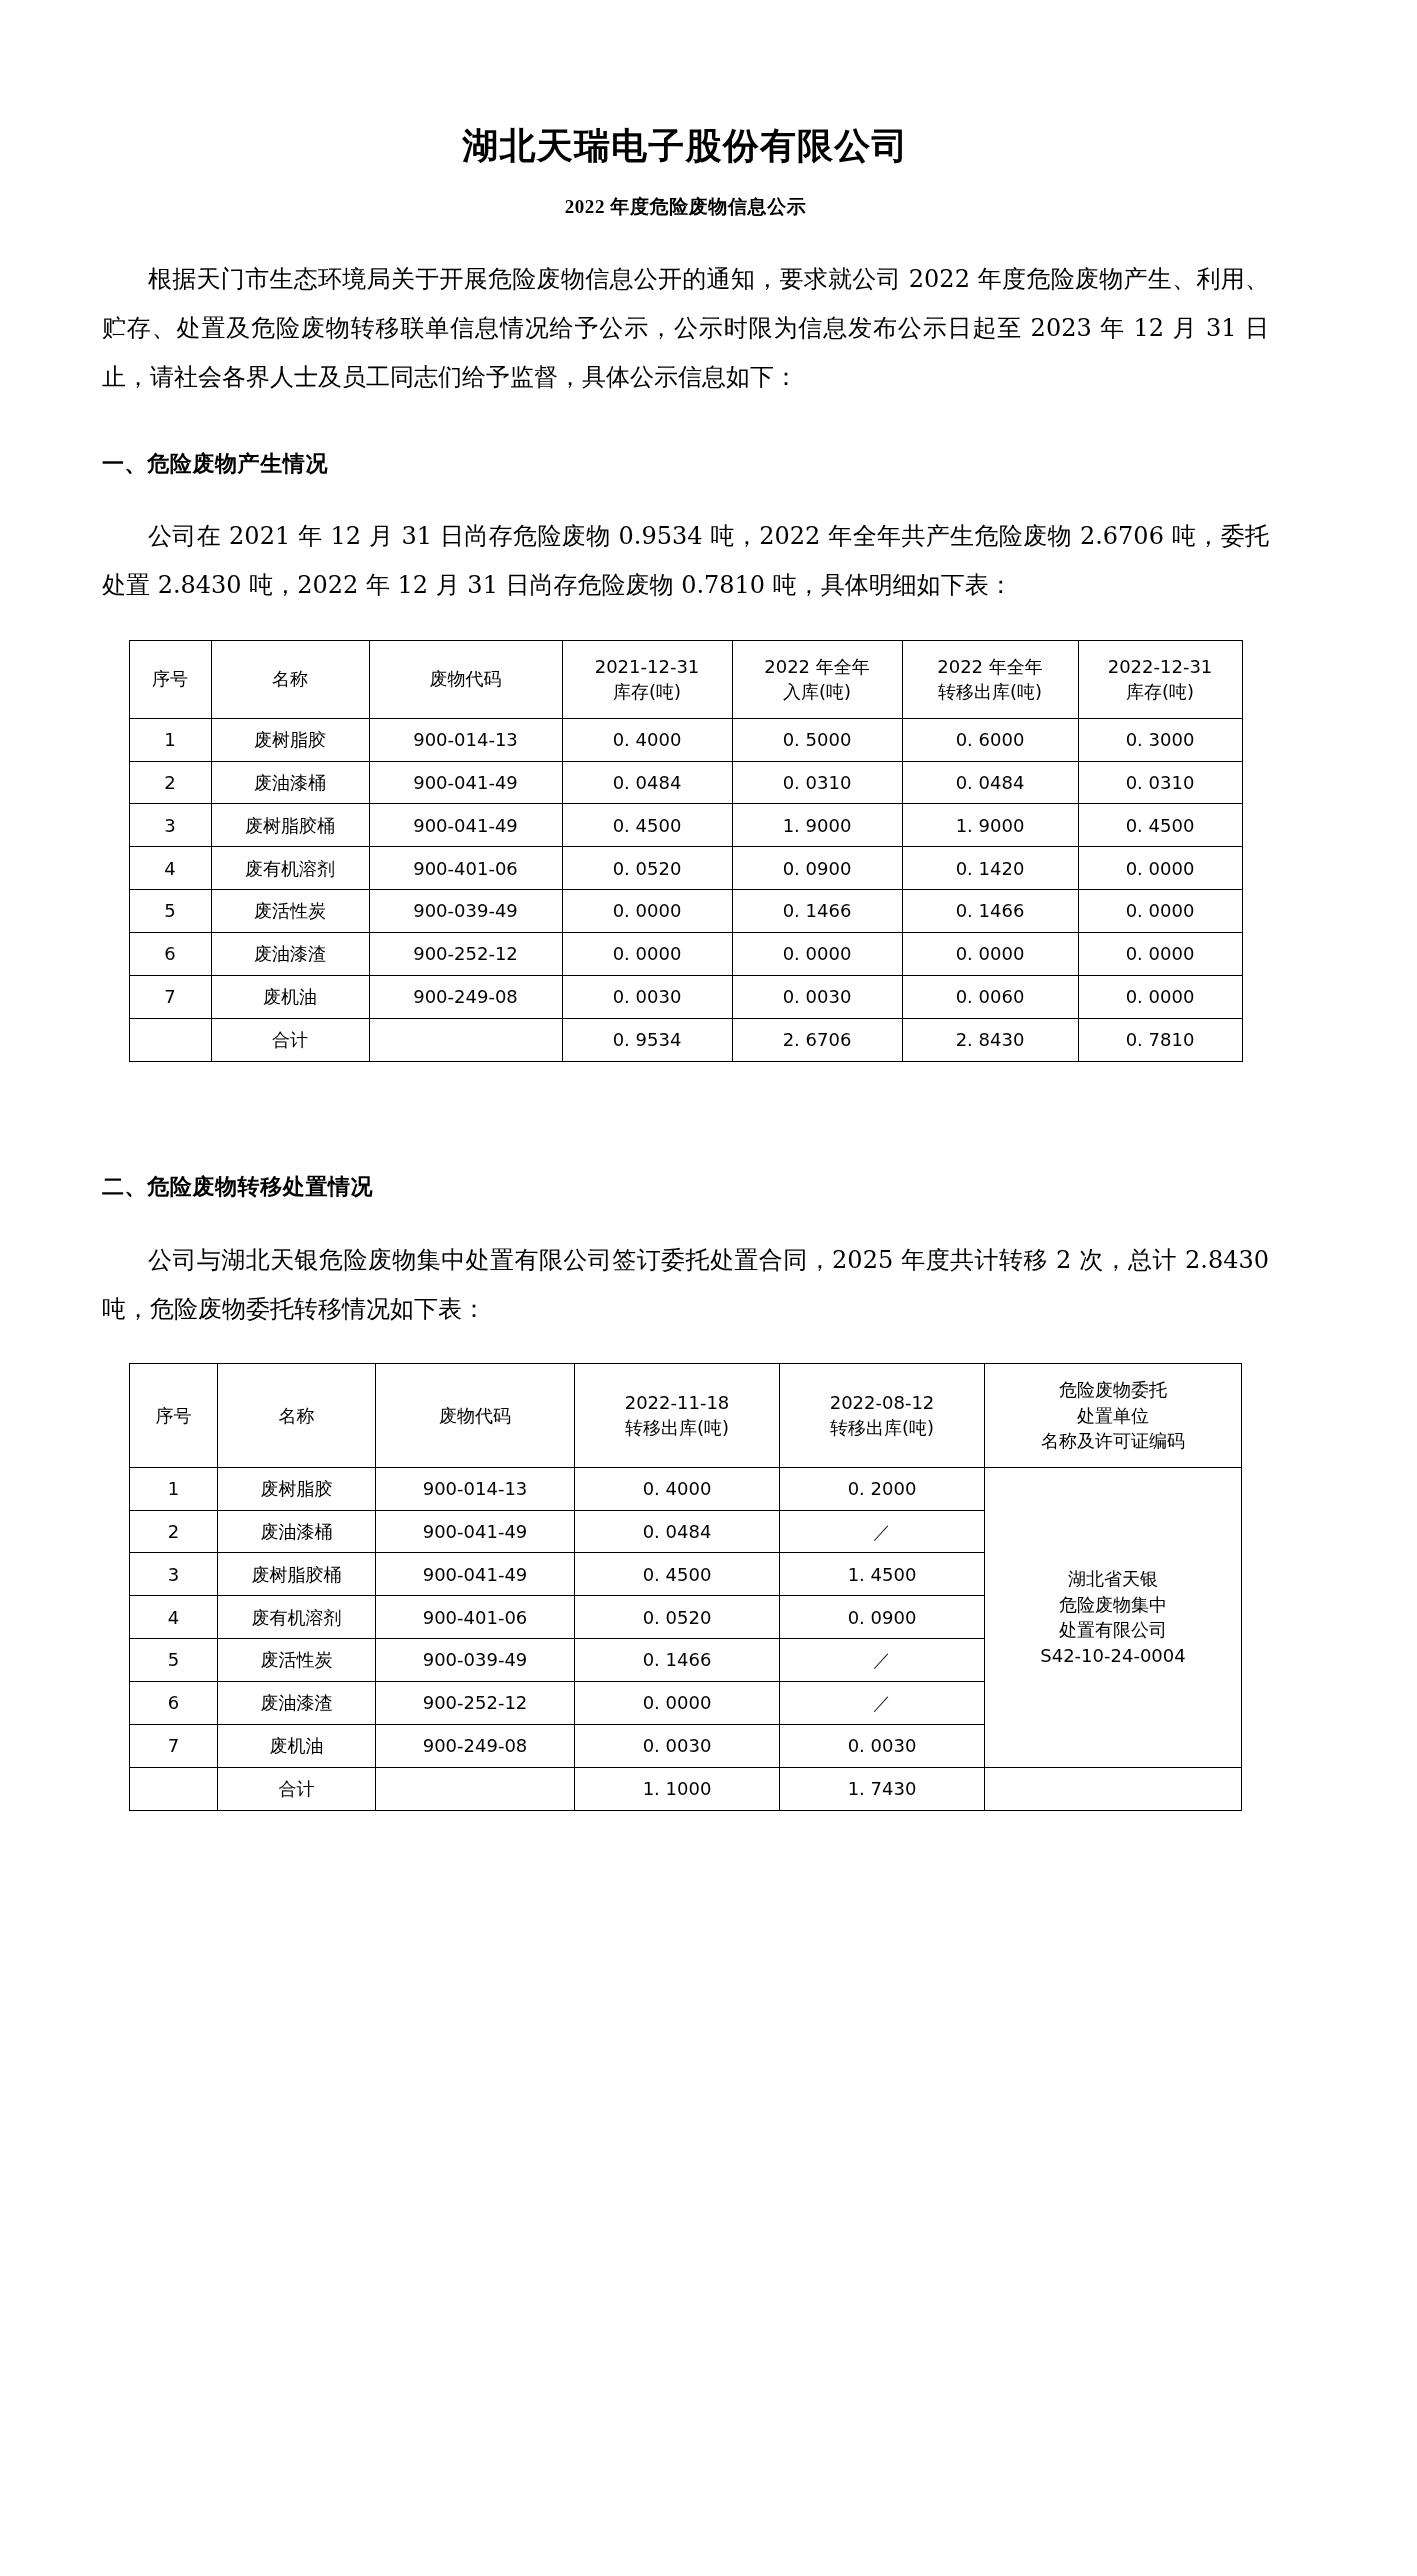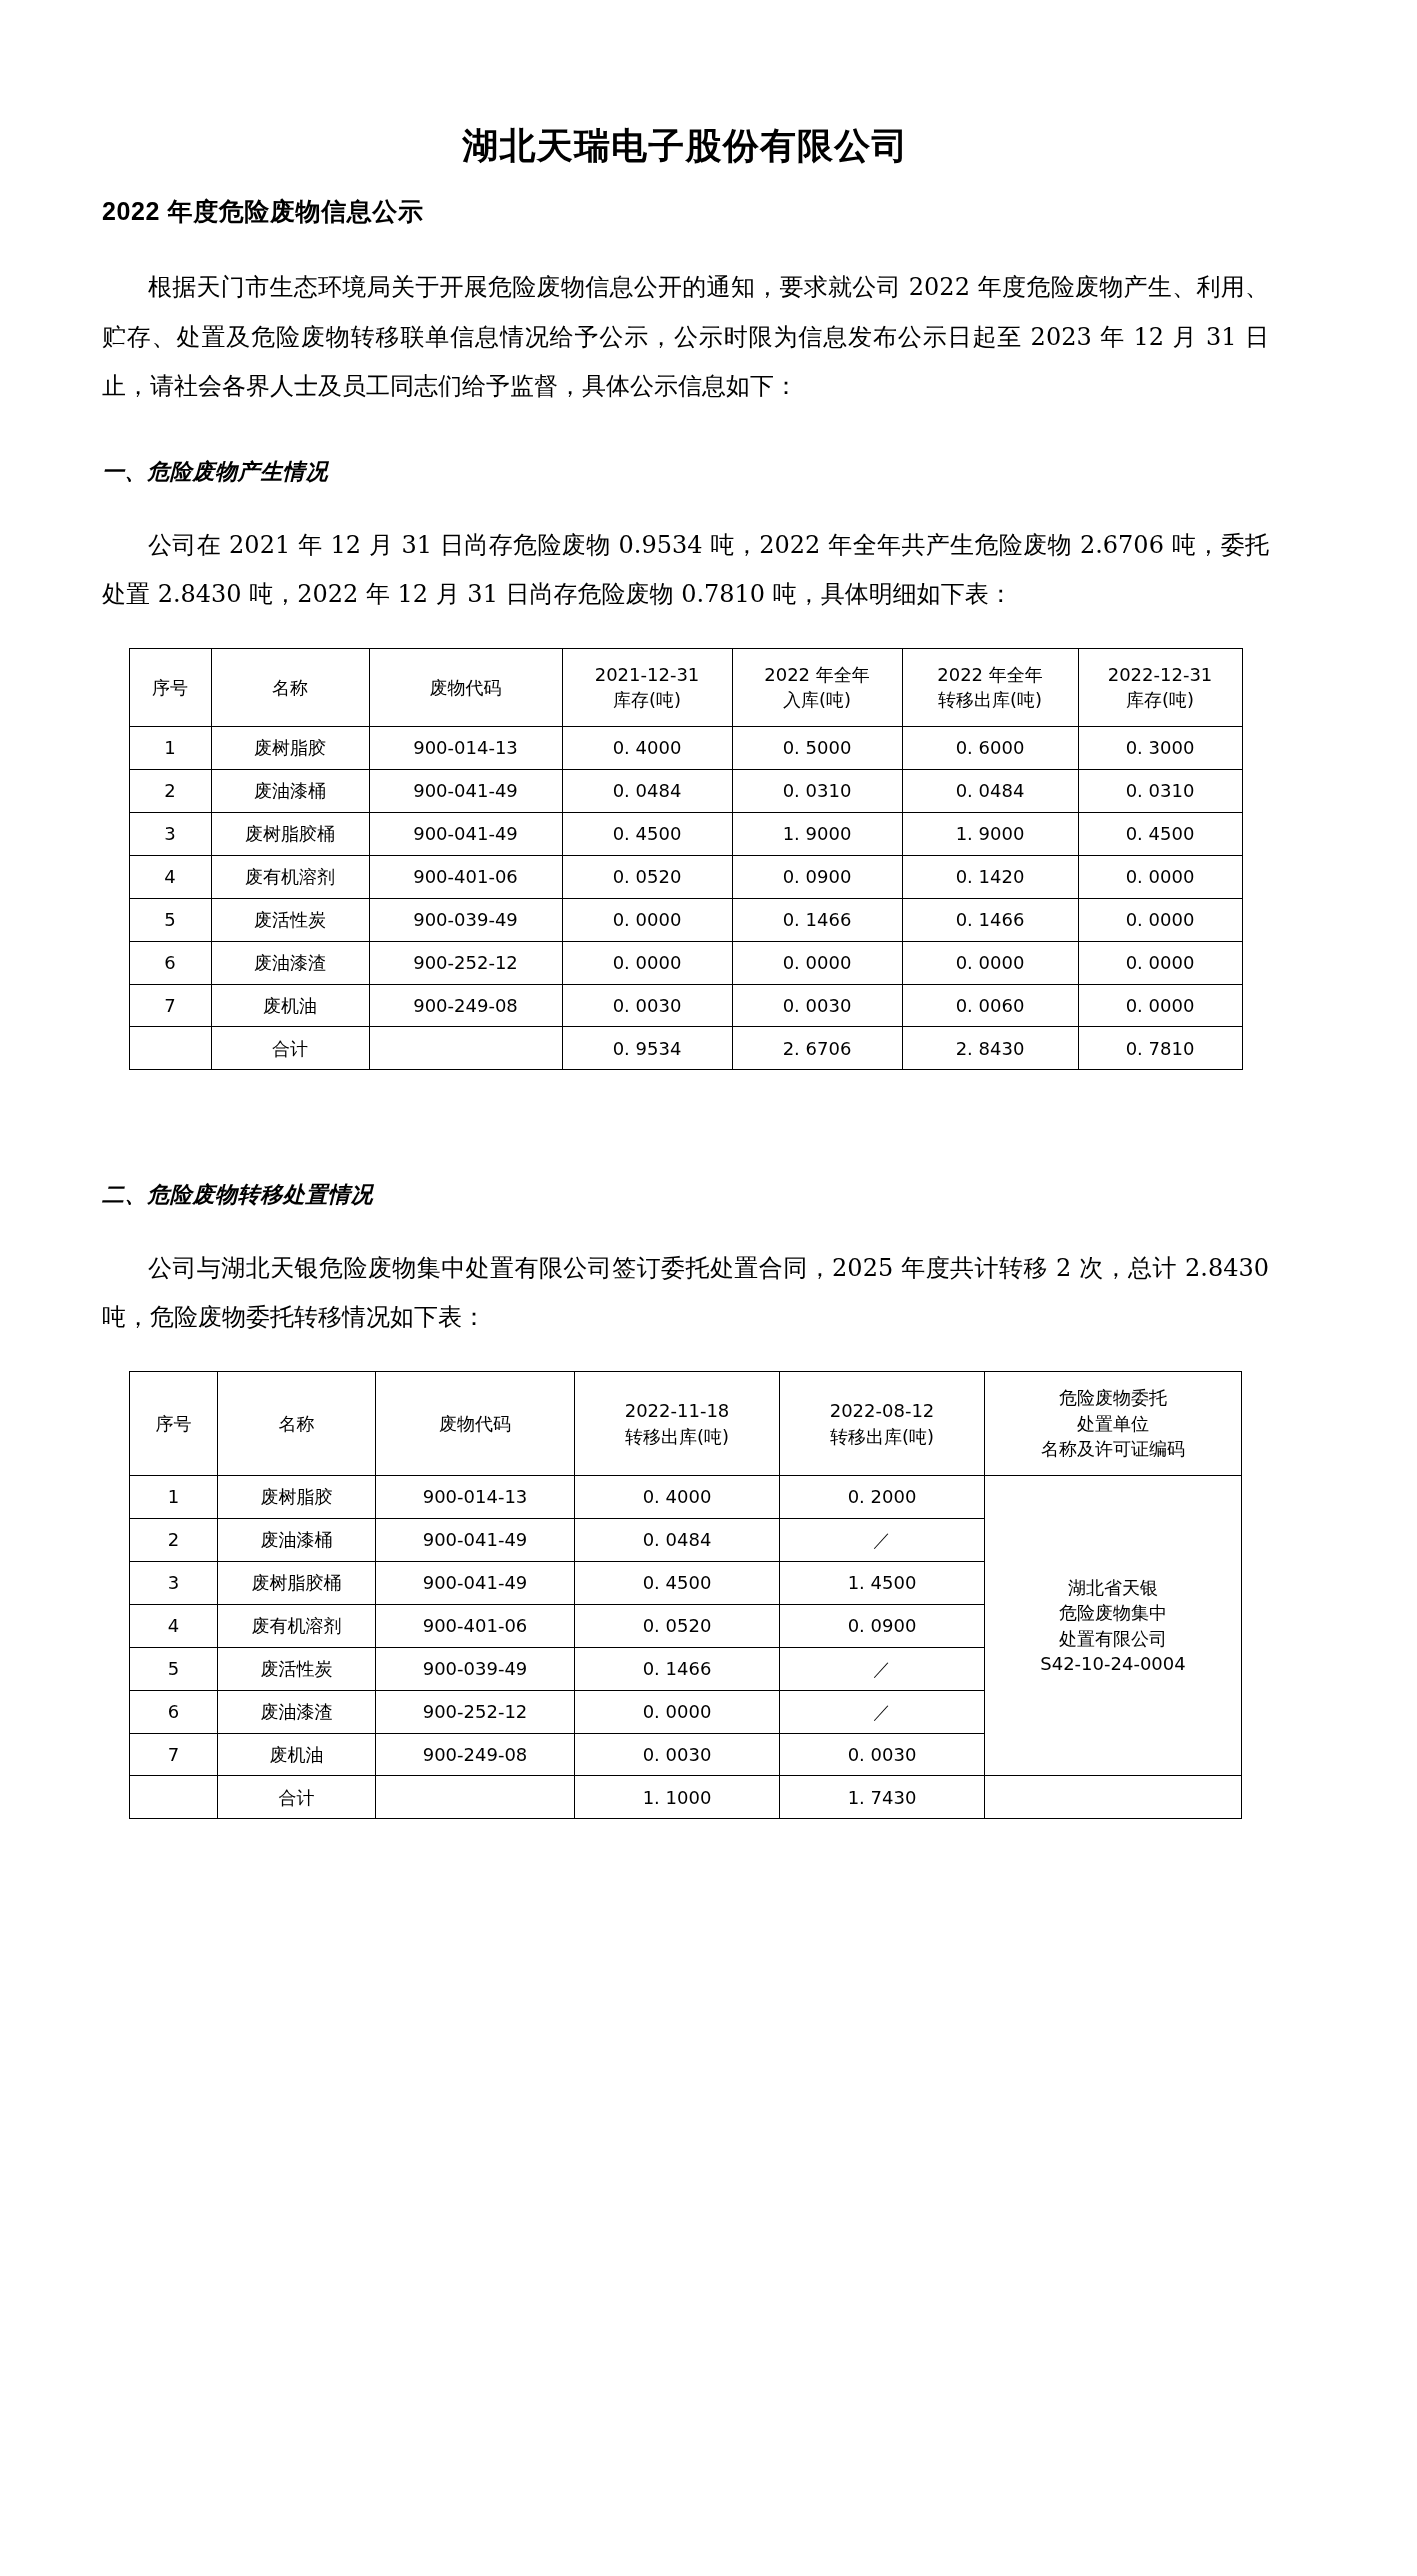--- a/index.html
+++ b/index.html
@@ -22,43 +22,42 @@
   .doc-title {
     text-align: center;
     font-size: 36px;
     font-weight: bold;
     letter-spacing: 1.2px;
     line-height: 1.3;
     margin: 35px 0 0 0;
     font-family: "DejaVu Sans", "Liberation Sans", sans-serif;
   }
   .doc-subtitle {
-    text-align: left;
-    font-size: 25px;
+    text-align: center;
+    font-size: 19px;
     font-weight: bold;
     letter-spacing: 0.6px;
     line-height: 1.4;
     margin: 24.6px 0 0 0;
-    font-family: Liberation Sans, sans-serif;
+    font-family: Liberation Serif, serif;
   }
   .para {
     font-size: 24px;
     line-height: 2.05;
     text-align: justify;
     text-justify: inter-ideograph;
     margin: 34px 0 0 0;
     text-indent: 46px;
   }
   .section-heading {
     font-size: 22px;
     line-height: 1.8;
     margin: 41px 0 0 0;
     font-family: "DejaVu Sans", "Liberation Sans", sans-serif;
     letter-spacing: 0.6px;
-    font-style: italic;
   }
   .para-tight {
     margin-top: 29px;
   }
   table.wtable {
     border-collapse: collapse;
     width: 1112px;
     margin: 29px auto 0 auto;
     table-layout: fixed;
     font-family: "DejaVu Sans", "Liberation Sans", sans-serif;

